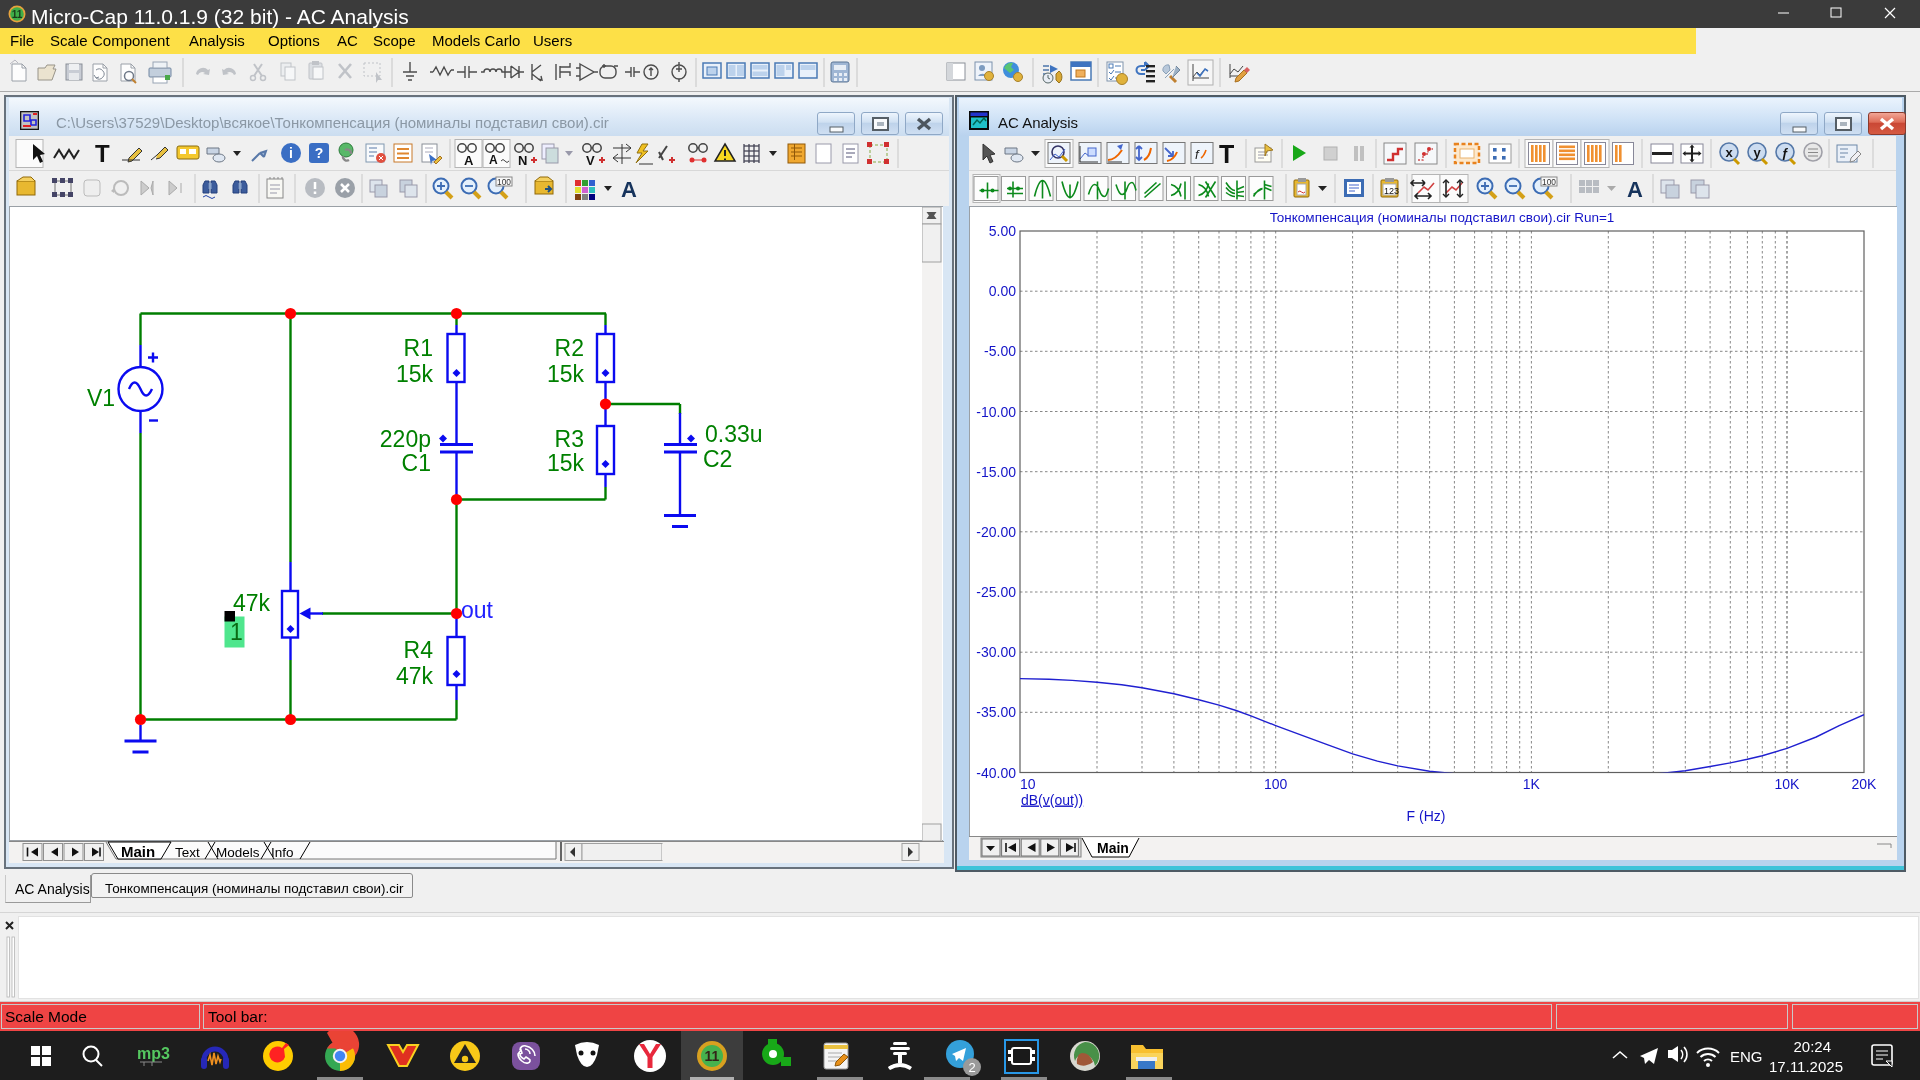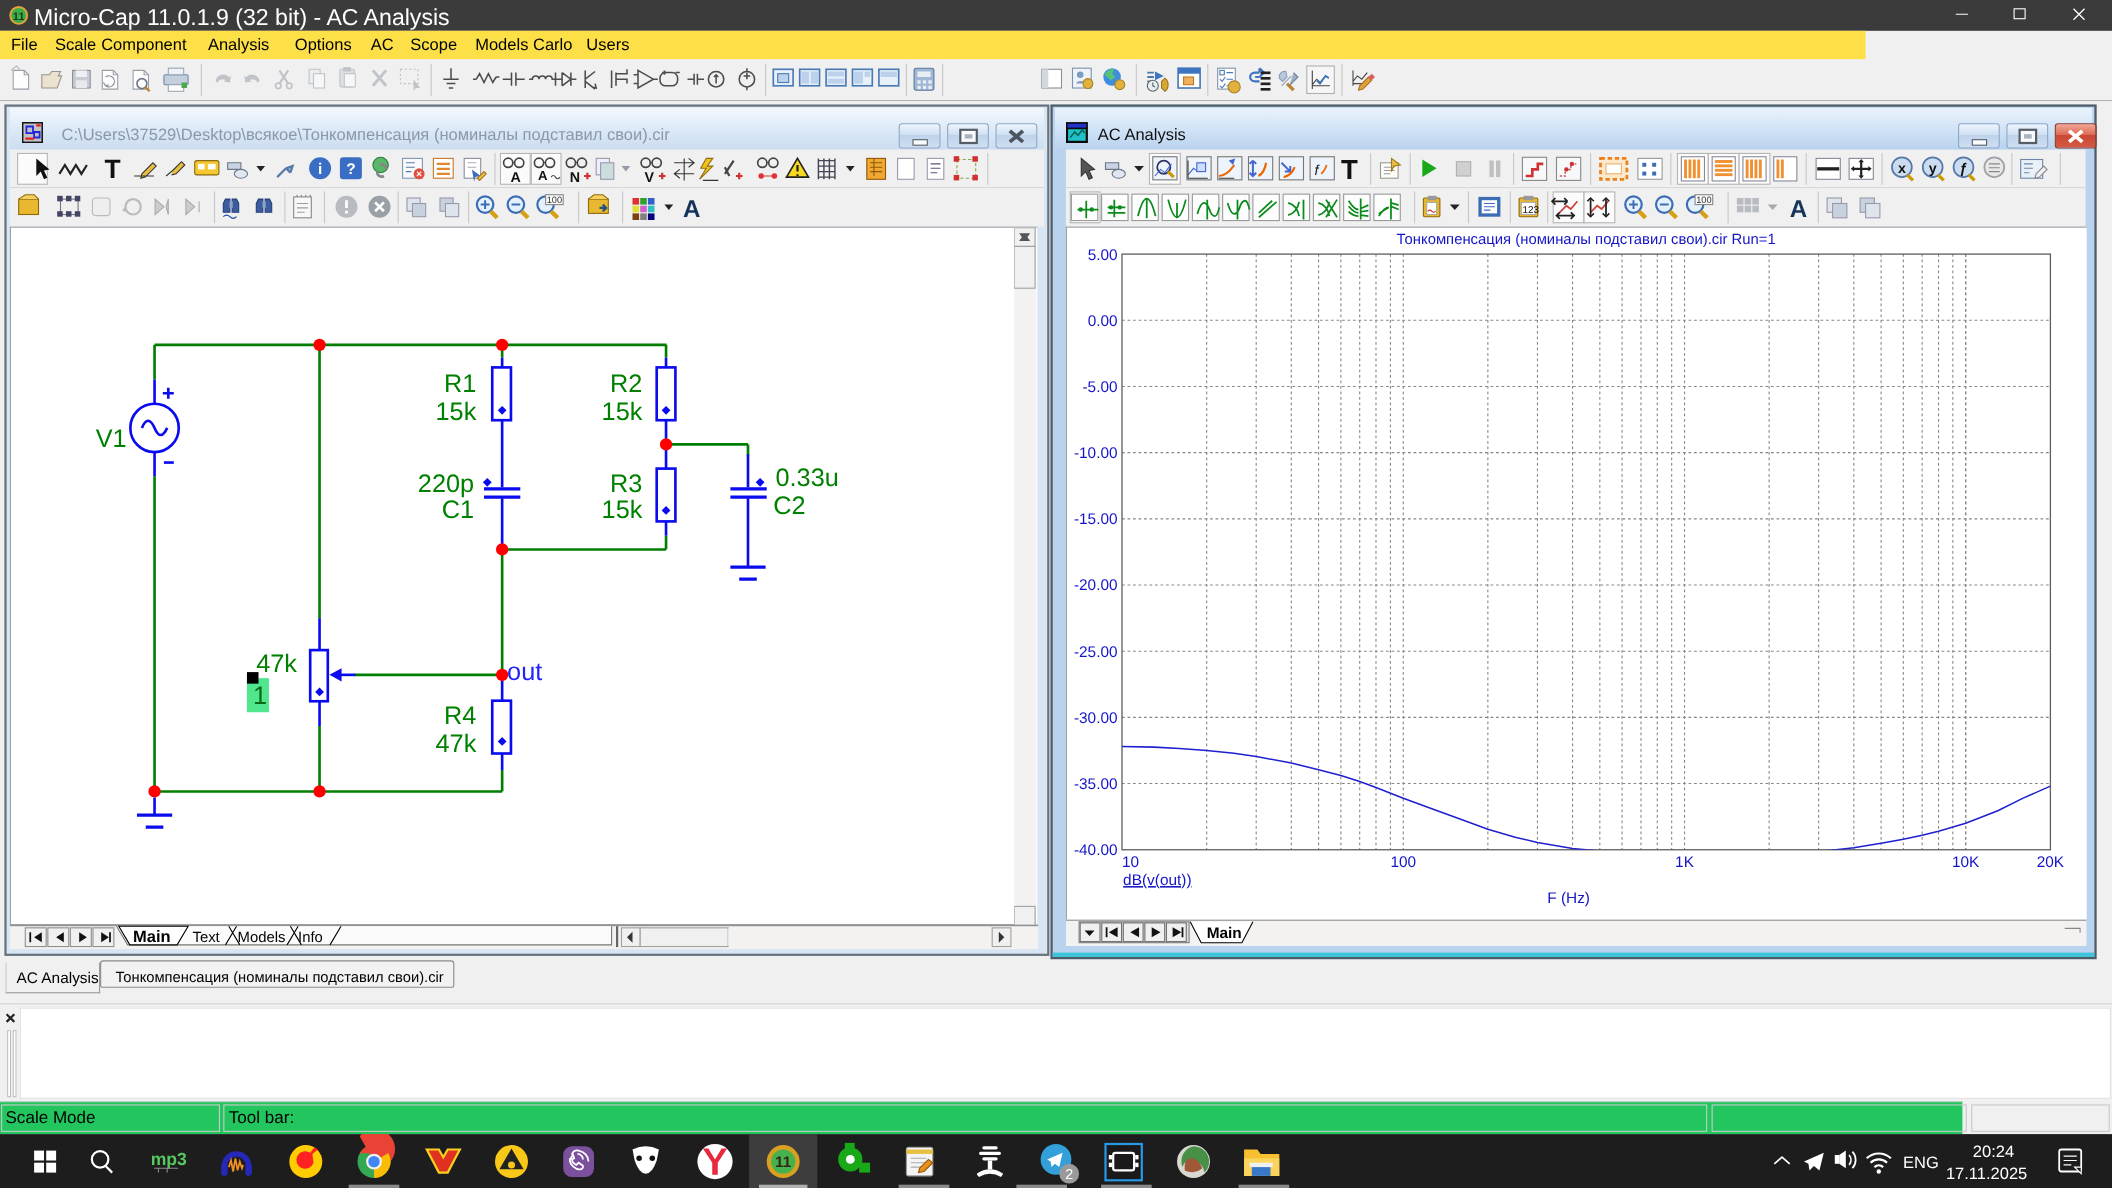--- a/index.html
+++ b/index.html
@@ -10,21 +10,21 @@
 #menubar span{position:absolute;top:4px;font-size:15px;color:#000;}
 #maintb{left:0;top:54px;width:1920px;height:38px;background:#f0f0f0;border-bottom:1px solid #aaa;}
 #mdi{left:0;top:92px;width:1920px;height:822px;background:#f0f0f0;}
 .win{position:absolute;}
 .wtitle{position:absolute;font-size:15px;}
 .tbrow{position:absolute;background:#f0f0f0;}
 .cbtn{position:absolute;width:38px;height:23px;border:1px solid #8fa8c6;border-radius:3px;
  background:linear-gradient(#eef5fd,#cfe0f2 45%,#bdd2ea 46%,#cfdff2);}
 .cbtn svg{position:absolute;left:0;top:0;}
 #taskbar{left:0;top:1031px;width:1920px;height:49px;background:#1d1d1d;}
-#statusbar{left:0;top:1001px;width:1784px;height:30px;background:#22c55e;border-top:1px solid #d0d0d0;}
+#statusbar{left:0;top:1001px;width:1920px;height:30px;background:#ef4444;border-top:1px solid #d0d0d0;}
 #statusbar .cell{position:absolute;top:2px;height:26px;font-size:15.5px;color:#000;}
 #msgpanel{left:18px;top:916px;width:1901px;height:83px;background:#fff;border:1px solid #e2e2e2;}
 text{font-family:"Liberation Sans",sans-serif;}
 </style></head><body>
 <div id="titlebar" class="abs">
     <svg class="abs" style="left:8px;top:5px" width="18" height="18">
       <circle cx="9" cy="9" r="8.5" fill="#e8a33d"></circle>
       <circle cx="9" cy="9" r="6.8" fill="#3fae49"></circle>
       <text x="9" y="13" font-size="10" font-weight="bold" text-anchor="middle" fill="#1a3a1a">11</text>
     </svg>

